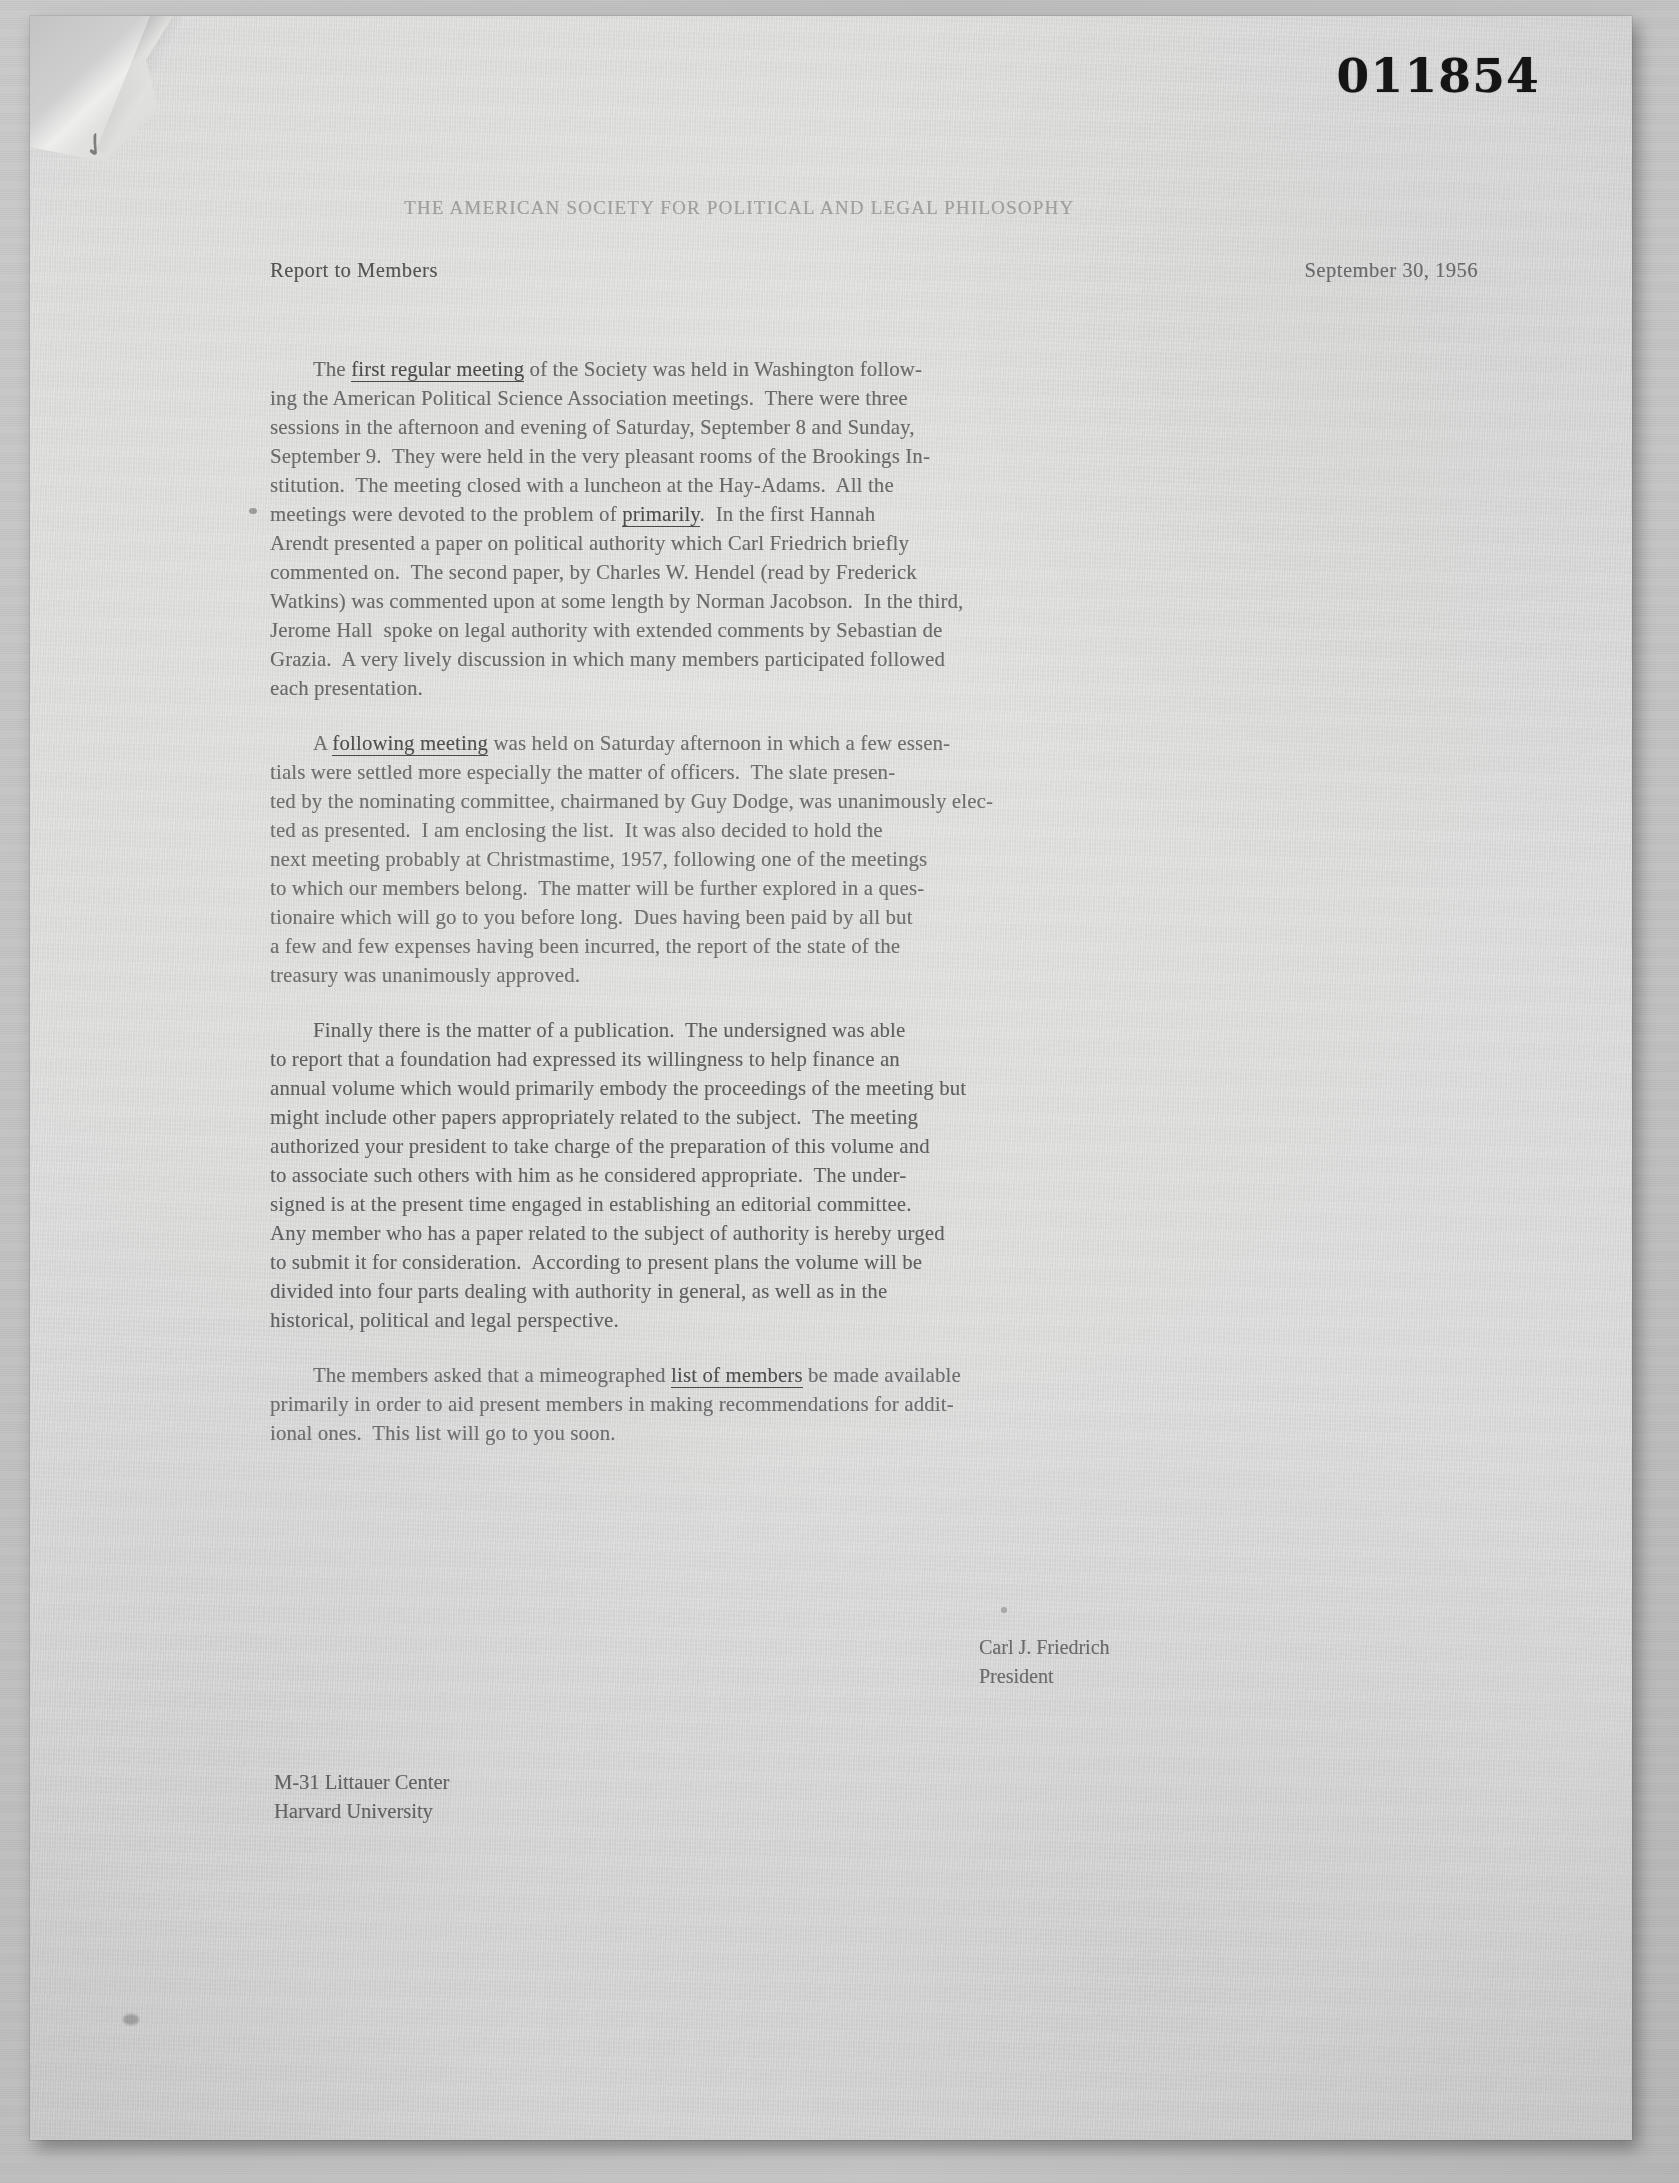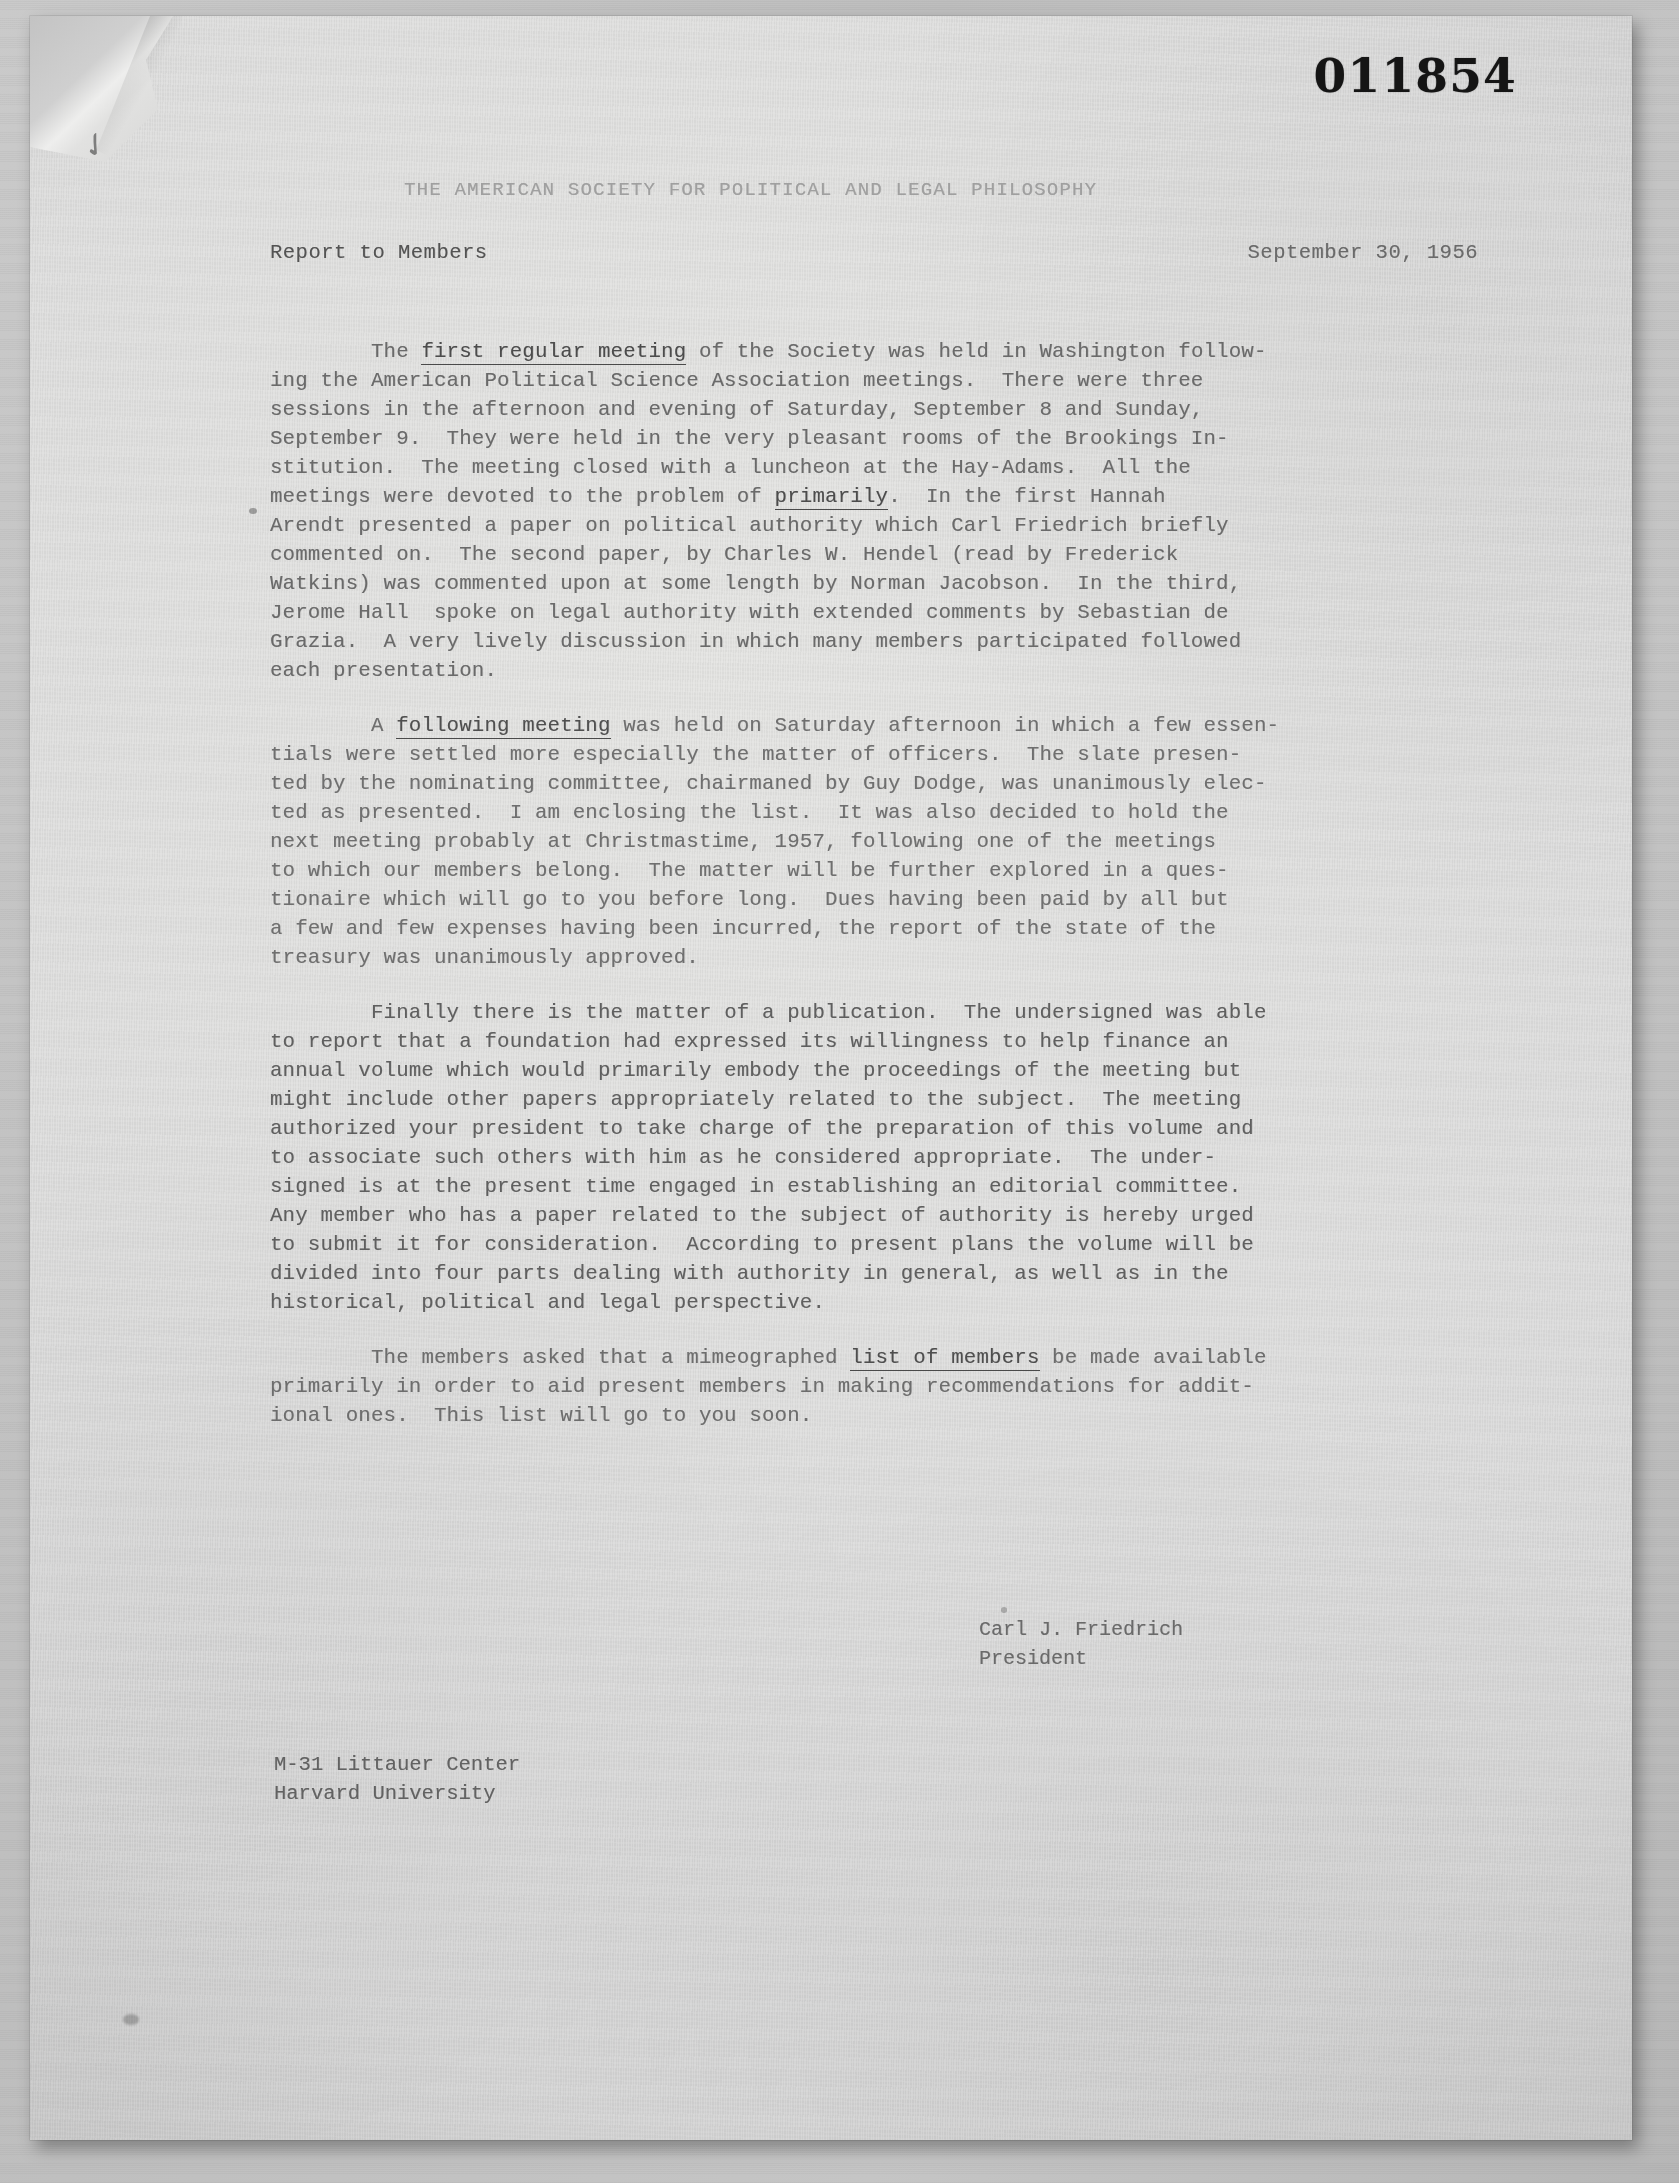--- a/index.html
+++ b/index.html
@@ -84,35 +84,36 @@
     font-family: "DejaVu Serif", serif;
     font-size: 32px;
     line-height: 27px;
     transform: rotate(-38deg);
     opacity: .72;
   }
 
   
   #stamp-number {
     position: absolute;
-    right: 115px;
+    right: 92px;
     top: 32px;
     font-family: "DejaVu Serif", "Liberation Serif", serif;
     font-weight: 700;
     font-size: 47px;
     letter-spacing: 1.2px;
     color: #151515;
     text-shadow: 0 0 1.2px rgba(0,0,0,.4);
   }
 
   
   .typed {
-    font-family: Liberation Mono, monospace;
+    font-family: Liberation Serif, serif;
     color: #5d5d5d;
     text-shadow: 0.4px 0.3px 0 rgba(110,110,110,.35);
+    margin-top: 18px;
   }
 
   #society-title {
     position: absolute;
     left: 374px;
     top: 163px;
     font-size: 19px;
     letter-spacing: 1.2px;
     color: #9b9b9b;
     white-space: nowrap;

